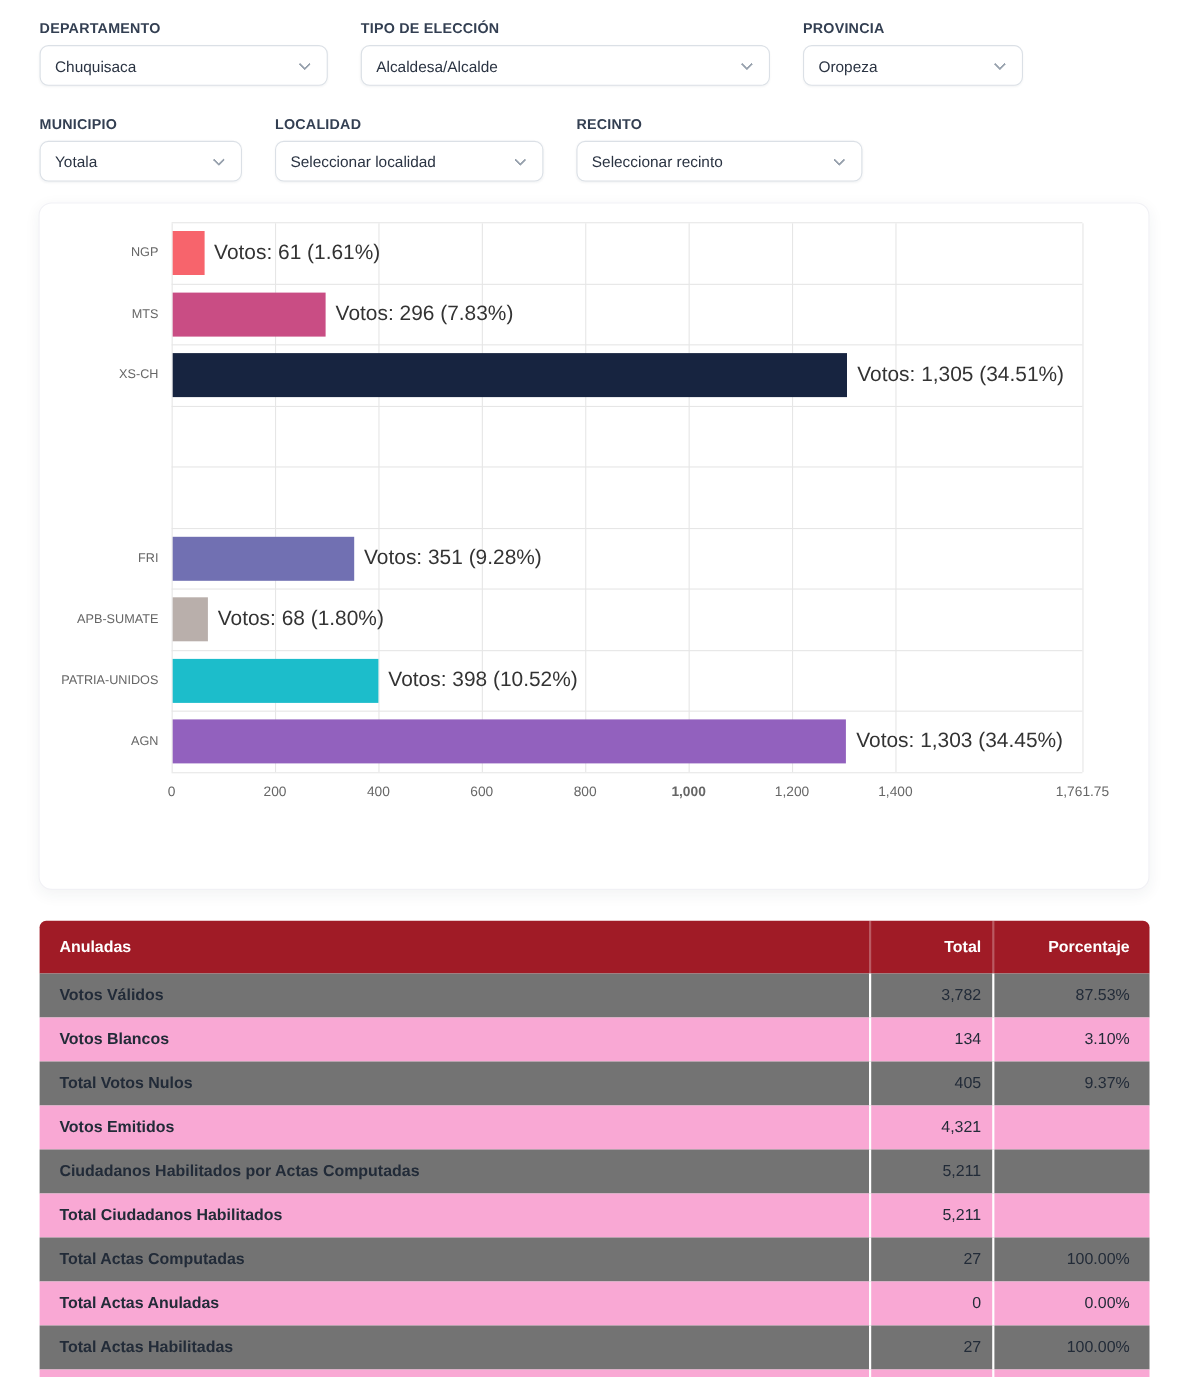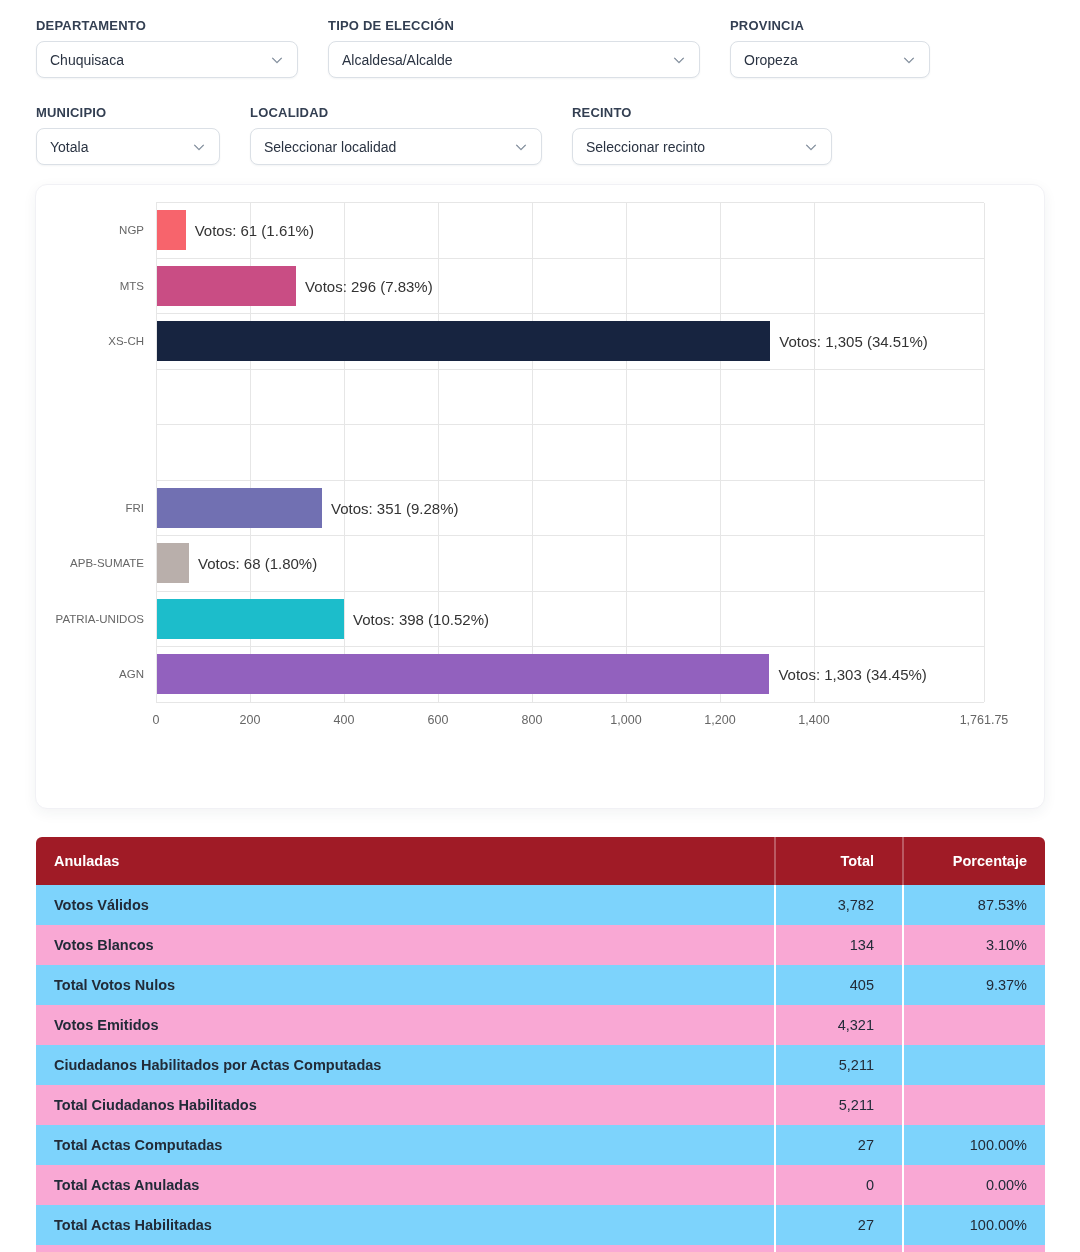--- a/index.html
+++ b/index.html
@@ -9,51 +9,51 @@
   
   .filters { padding:18px 0 0 36px; }
   .filter-row { display:flex; gap:30px; margin-bottom:27px; }
   .filter-row:last-child { margin-bottom:0; }
   .fgroup { display:flex; flex-direction:column; }
   .flabel { font-size:13px; font-weight:bold; color:#333f52; margin-bottom:8px; letter-spacing:.2px; }
   .select { position:relative; height:37px; background:#fff; border:1px solid #dbe0e6;
             border-radius:8px; box-shadow:0 1px 2px rgba(20,30,60,.05);
             display:flex; align-items:center; padding:0 34px 0 13px;
             font-size:14px; color:#2a3342; cursor:pointer; }
-  .w262{width:262px}.w320{width:372px}.w200{width:200px}.w184{width:184px}.w292{width:292px}.w260{width:260px}
+  .w262{width:262px}.w320{width:372px}.w200{width:200px}.w184{width:184px}.w292{width:244px}.w260{width:260px}
   .chev { position:absolute; right:16px; top:50%; width:8px; height:8px;
           border-right:2px solid #97a1ad; border-bottom:2px solid #97a1ad;
           transform:translateY(-70%) rotate(45deg); border-radius:1px; }
 
   
   .card { width:1010px; margin:19px 0 0 35px; background:#fff; border:1px solid #f1f1f5;
           border-radius:12px; box-shadow:0 4px 14px rgba(40,50,70,.06); height:625px; }
   .chart-title { text-align:center; margin-top:36px; font-size:17px; font-weight:bold; color:#4d4d4d; }
   .plot-wrap { position:relative; margin:17px 60px 0 120px; }
   .plot { position:relative; height:500px; border-top:1px solid #e6e6e6; }
   .gridline { position:absolute; top:0; bottom:0; width:1px; background:#e6e6e6; }
   .crow { position:relative; height:55.5px; border-bottom:1px solid #e6e6e6; }
   .cat { position:absolute; right:calc(100% + 12px); top:50%; transform:translateY(-50%);
          font-size:11.5px; color:#666; white-space:nowrap; }
   .bar { position:absolute; left:1px; top:50%; transform:translateY(-50%); height:40px; }
-  .dlabel { position:absolute; top:50%; transform:translateY(-50%); font-size:15px;
+  .dlabel { position:absolute; top:50%; transform:translateY(-50%); font-size:19px;
             color:#333; white-space:nowrap; }
   .xaxis { position:relative; height:30px; }
   .tick-label { position:absolute; top:11px; transform:translateX(-50%); font-size:12.5px; color:#666;
                 white-space:nowrap; }
 
   
   .table { width:1009px; margin:28px 0 0 36px; }
   .thead { display:flex; background:#a01b26; color:#fff; height:48px; align-items:center;
            border-radius:6px 6px 0 0; font-weight:bold; font-size:14.5px; }
   .trow { display:flex; height:40px; align-items:center; font-size:14.5px; color:#222b38; }
-  .trow.odd { background:#7dd3fc; }
+  .trow.odd { background:#737373; }
   .trow.even { background:#f9a8d4; }
   .c-det { flex:1; padding-left:18px; text-align:left; align-self:stretch; display:flex; align-items:center; }
-  .c-tot { width:128px; padding-right:28px; text-align:right; align-self:stretch;
+  .c-tot { width:112px; padding-right:10px; text-align:right; align-self:stretch;
            display:flex; align-items:center; justify-content:flex-end; }
   .c-pct { width:143px; padding-right:18px; text-align:left; align-self:stretch;
            display:flex; align-items:center; justify-content:flex-end; }
   .thead .c-tot, .thead .c-pct { border-left:2px solid rgba(255,255,255,.28); }
   .trow .c-tot, .trow .c-pct { border-left:2px solid #ffffff; }
   .trow .c-det { font-weight:bold; }
 </style>
 </head>
 <body>
 
@@ -159,21 +159,21 @@
           <div class="bar" style="width: 73.9606%; background: rgb(146, 97, 190);"></div>
           <span class="dlabel" style="left: calc(73.9606% + 10px);">Votos: 1,303 (34.45%)</span>
         </div>
       </div>
     <div class="xaxis" id="xaxis">
         <span class="tick-label" style="left: 0%;">0</span>
         <span class="tick-label" style="left: 11.3523%;">200</span>
         <span class="tick-label" style="left: 22.7047%;">400</span>
         <span class="tick-label" style="left: 34.057%;">600</span>
         <span class="tick-label" style="left: 45.4094%;">800</span>
-        <span class="tick-label" style="left: 56.7617%;">1,000</span>
+        <span class="tick-label" style="left: 56.7617%; font-weight: bold;">1,000</span>
         <span class="tick-label" style="left: 68.1141%;">1,200</span>
         <span class="tick-label" style="left: 79.4664%;">1,400</span>
         <span class="tick-label" style="left: 100%;">1,761.75</span>
       </div>
   </div>
 </div>
 
 <div class="table">
   <div class="thead">
     <div class="c-det">Anuladas</div>

